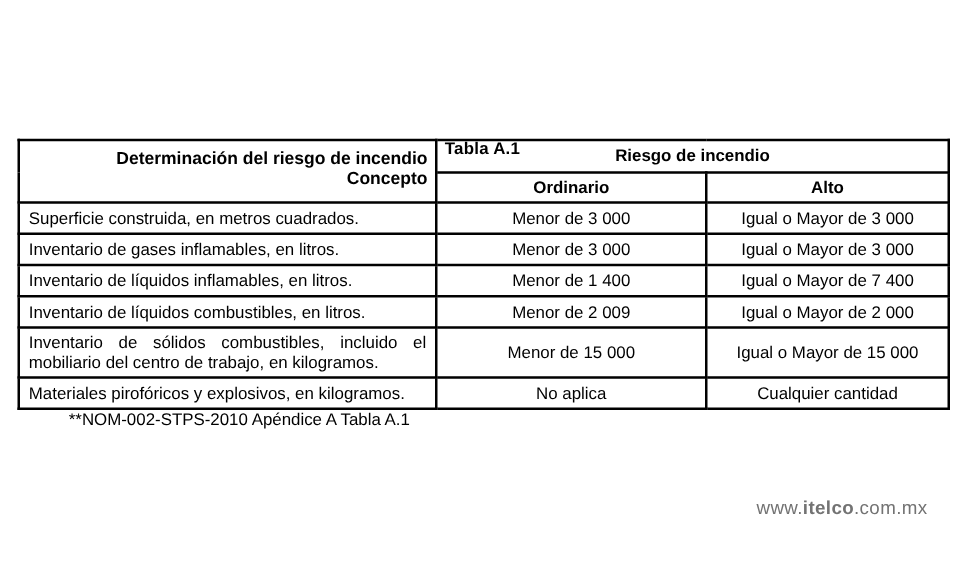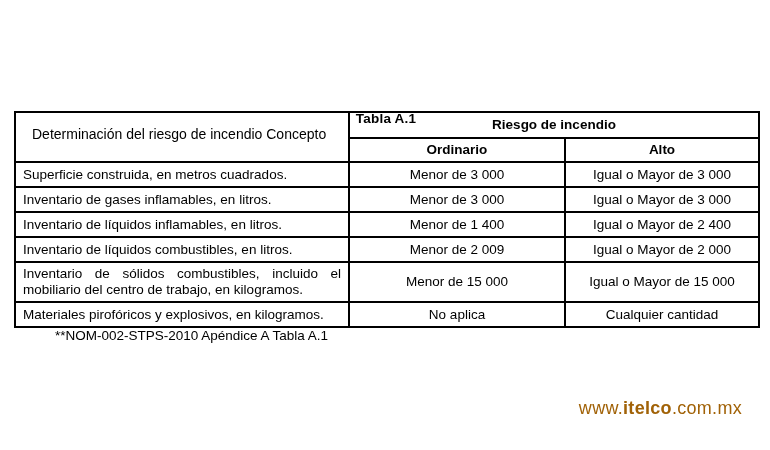--- a/index.html
+++ b/index.html
@@ -36,22 +36,22 @@
     font-size: 13.5px;
   }
   table.risk-table th,
   table.risk-table td {
     border: 2px solid #000000;
     line-height: 16px;
     overflow: hidden;
   }
   th.concept-head {
     font-size: 14px;
-    font-weight: normal;
-    text-align: left;
+    font-weight: bold;
+    text-align: right;
     vertical-align: middle;
     padding: 0 6px 6px 16px;
   }
   th.group-head {
     font-weight: bold;
     text-align: center;
     height: 22px;
     padding: 1px 0;
   }
   th.sub-head {
@@ -76,23 +76,23 @@
   .footnote {
     position: absolute;
     top: 328px;
     left: 55px;
     font-size: 13.5px;
   }
   .brand-url {
     position: absolute;
     top: 398px;
     right: 28px;
-    font-size: 18px;
+    font-size: 15px;
     letter-spacing: 0.3px;
-    color: #a16207;
+    color: #737373;
   }
   .brand-url .brand-bold {
     font-weight: bold;
   }
 </style>
 </head>
 <body>
 
 <div class="doc-title">Tabla A.1</div>
 
@@ -119,21 +119,21 @@
       <td class="val">Igual o Mayor de 3 000</td>
     </tr>
     <tr class="data-row">
       <td class="concept">Inventario de gases inflamables, en litros.</td>
       <td class="val">Menor de 3 000</td>
       <td class="val">Igual o Mayor de 3 000</td>
     </tr>
     <tr class="data-row">
       <td class="concept">Inventario de líquidos inflamables, en litros.</td>
       <td class="val">Menor de 1 400</td>
-      <td class="val">Igual o Mayor de 2 400</td>
+      <td class="val">Igual o Mayor de 7 400</td>
     </tr>
     <tr class="data-row">
       <td class="concept">Inventario de líquidos combustibles, en litros.</td>
       <td class="val">Menor de 2 009</td>
       <td class="val">Igual o Mayor de 2 000</td>
     </tr>
     <tr class="data-row">
       <td class="concept">Inventario de sólidos combustibles, incluido el mobiliario del centro de trabajo, en kilogramos.</td>
       <td class="val">Menor de 15 000</td>
       <td class="val">Igual o Mayor de 15 000</td>

